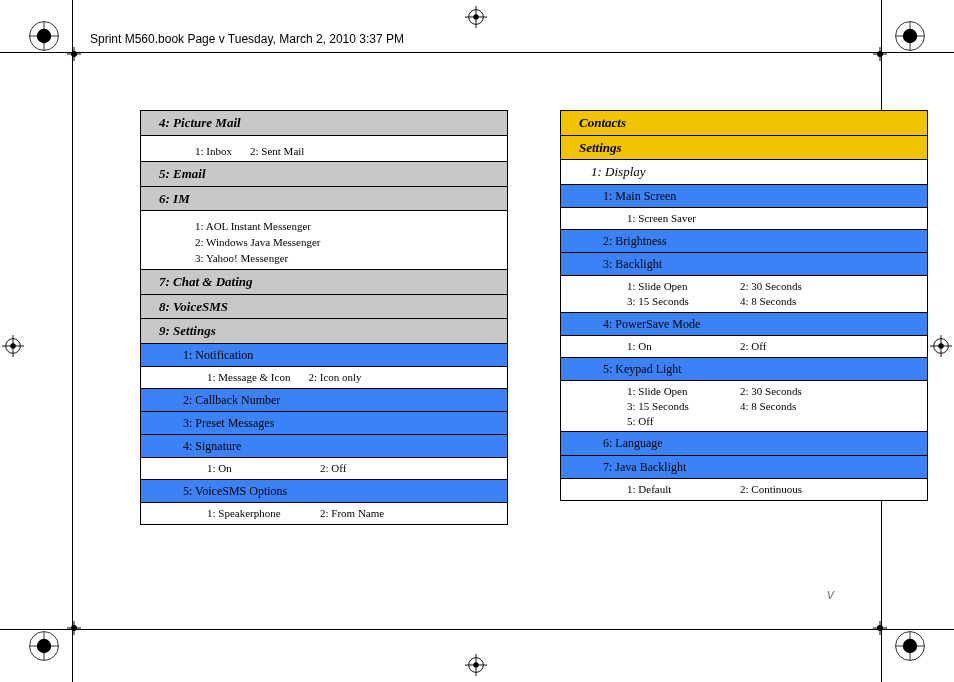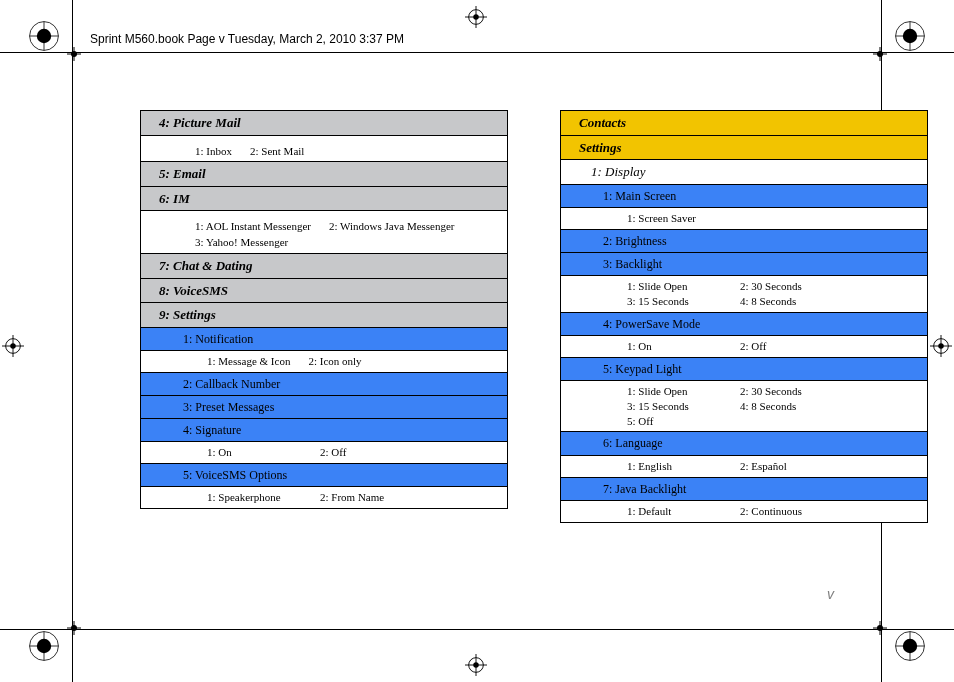--- a/index.html
+++ b/index.html
@@ -134,21 +134,21 @@
     font-size: 11px;
   }
 
   .opts {
     display: flex;
     flex-wrap: wrap;
     column-gap: 18px;
     font-size: 11px;
   }
   .opts span { white-space: nowrap; }
-  .opts.stack { flex-direction: row; row-gap: 1px; }
+  .opts.stack { flex-direction: column; row-gap: 1px; }
 </style>
 </head>
 <body>
 
 <div class="reg reg-tl"><svg viewBox="0 0 40 40">
       <circle cx="20" cy="20" r="18" fill="none" stroke="#000"></circle>
       <g stroke="#000">
         <line x1="20" y1="2" x2="20" y2="38"></line>
         <line x1="2" y1="20" x2="38" y2="20"></line>
       </g>
@@ -333,26 +333,20 @@
       </div>
       <div class="opts">
         <span style="min-width:95px">3: 15 Seconds</span>
         <span>4: 8 Seconds</span>
       </div>
       <div class="opts">
         <span>5: Off</span>
       </div>
     </div>
     <div class="row lvl2">6: Language</div>
-    <div class="row lvl4">
-      <div class="opts">
-        <span style="min-width:95px">1: English</span>
-        <span>2: Español</span>
-      </div>
-    </div>
     <div class="row lvl2">7: Java Backlight</div>
     <div class="row lvl4">
       <div class="opts">
         <span style="min-width:95px">1: Default</span>
         <span>2: Continuous</span>
       </div>
     </div>
   </div>
 
 </div>

